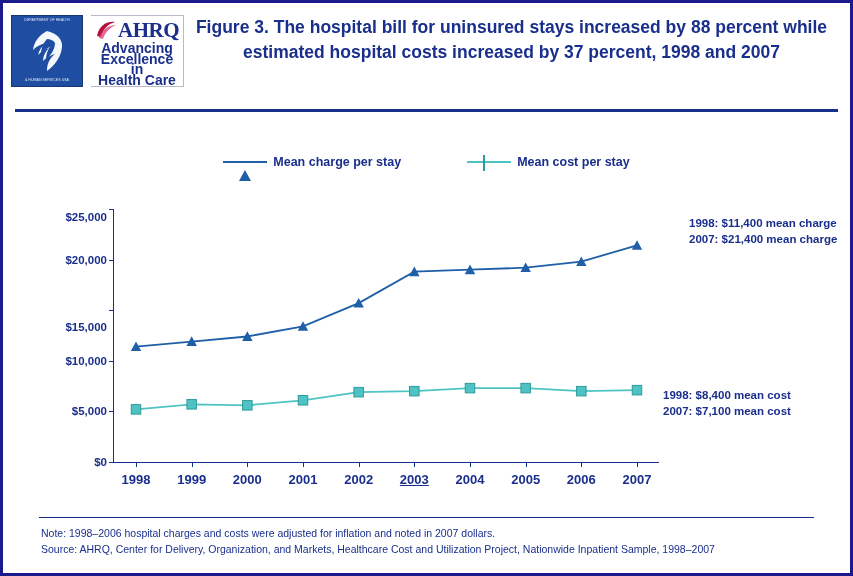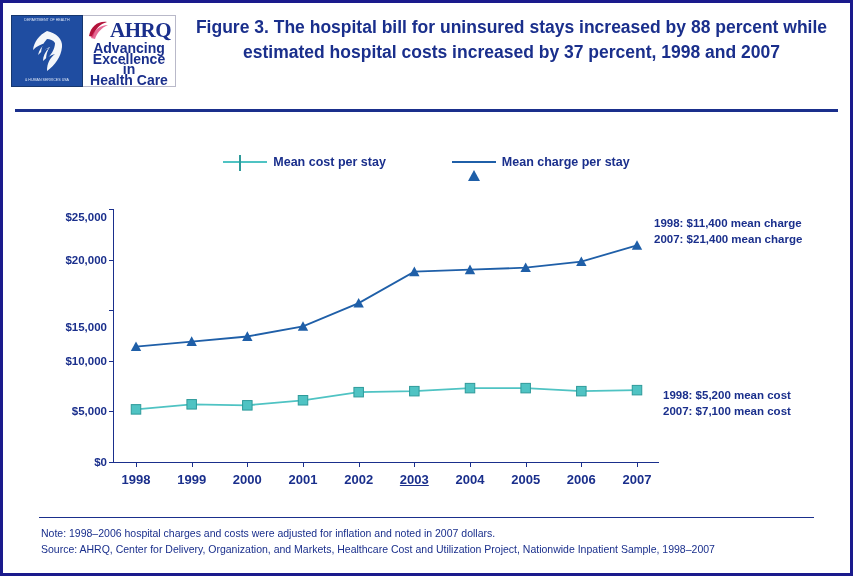--- a/index.html
+++ b/index.html
@@ -27,20 +27,21 @@
     height: 104px;
   }
   #logo-block {
     position: absolute;
     left: 8px;
     top: 12px;
     width: 160px;
     height: 72px;
     display: flex;
     align-items: stretch;
+    gap: 8px;
   }
   #hhs-seal {
     width: 70px;
     height: 70px;
     background: #1f4da1;
     border: 1px solid #16376f;
     position: relative;
     overflow: hidden;
     flex: none;
   }
@@ -216,21 +217,21 @@
     overflow: visible;
   }
   .ann {
     position: absolute;
     font-size: 11.5px;
     font-weight: bold;
     color: #1a2f8c;
     line-height: 16px;
     white-space: nowrap;
   }
-  #ann-charge { left: 651px; top: 212px; }
+  #ann-charge { left: 686px; top: 212px; }
   #ann-cost  { left: 660px; top: 384px; }
   
   #footrule {
     position: absolute;
     left: 36px;
     right: 36px;
     top: 514px;
     height: 1px;
     background: #1a2f8c;
   }
@@ -275,31 +276,31 @@
       </div>
     </div>
 
     <div id="title">Figure 3. The hospital bill for uninsured stays increased by 88 percent while estimated hospital costs increased by 37 percent, 1998 and 2007</div>
     <div id="header-rule"></div>
   </div>
 
   <div id="legend">
     <div class="legend-item">
       <span class="legend-swatch">
+        <span class="lline" style="background:#1f5fa8;"></span>
+        <span class="lmark"><span class="tri"></span></span>
+      </span>
+      <span>Mean charge per stay</span>
+    </div>
+    <div class="legend-item">
+      <span class="legend-swatch">
         <span class="lline" style="background:#4fc3c3;"></span>
         <span class="lmark"><span class="sq"></span></span>
       </span>
       <span>Mean cost per stay</span>
-    </div>
-    <div class="legend-item">
-      <span class="legend-swatch">
-        <span class="lline" style="background:#1f5fa8;"></span>
-        <span class="lmark"><span class="tri"></span></span>
-      </span>
-      <span>Mean charge per stay</span>
     </div>
   </div>
 
   <div id="plot-area">
     <svg id="svg-lines" width="545" height="253">
         <polyline points="22.0,137.6 77.7,132.6 133.3,127.5 189.0,117.4 244.7,94.1 300.3,62.7 356.0,60.7 411.7,58.7 467.3,52.6 523.0,36.4" fill="none" stroke="#1f5fa8" stroke-width="1.8"></polyline>
         <polygon points="22,132.43200000000002 16.8,142.052 27.2,142.052" fill="#1f5fa8"></polygon>
         <polygon points="77.66666666666666,127.372 72.46666666666665,136.992 82.86666666666666,136.992" fill="#1f5fa8"></polygon>
         <polygon points="133.33333333333331,122.312 128.13333333333333,131.932 138.5333333333333,131.932" fill="#1f5fa8"></polygon>
         <polygon points="189,112.192 183.8,121.812 194.2,121.812" fill="#1f5fa8"></polygon>
@@ -353,21 +354,21 @@
       <div class="tick-mark-x" style="left: 467.333px;"></div>
       <div class="tick-x" style="left: 523px;">2007</div>
       <div class="tick-mark-x" style="left: 523px;"></div>
     </div>
 
   <div class="ann" id="ann-charge">
     <div>1998: $11,400 mean charge</div>
     <div>2007: $21,400 mean charge</div>
   </div>
   <div class="ann" id="ann-cost">
-    <div>1998: $5,200 mean cost</div>
+    <div>1998: $8,400 mean cost</div>
     <div>2007: $7,100 mean cost</div>
   </div>
 
   <div id="footrule"></div>
   <div id="footnotes">
     <div>Note: 1998–2006 hospital charges and costs were adjusted for inflation and noted in 2007 dollars.</div>
     <div>Source: AHRQ, Center for Delivery, Organization, and Markets, Healthcare Cost and Utilization Project, Nationwide Inpatient Sample, 1998–2007</div>
   </div>
 
 </div>

